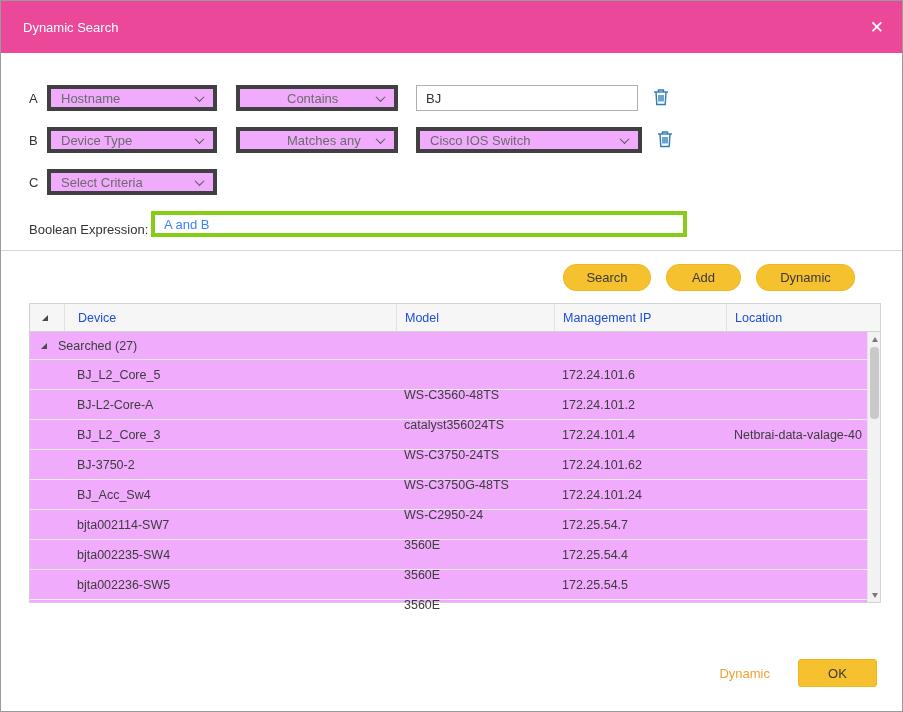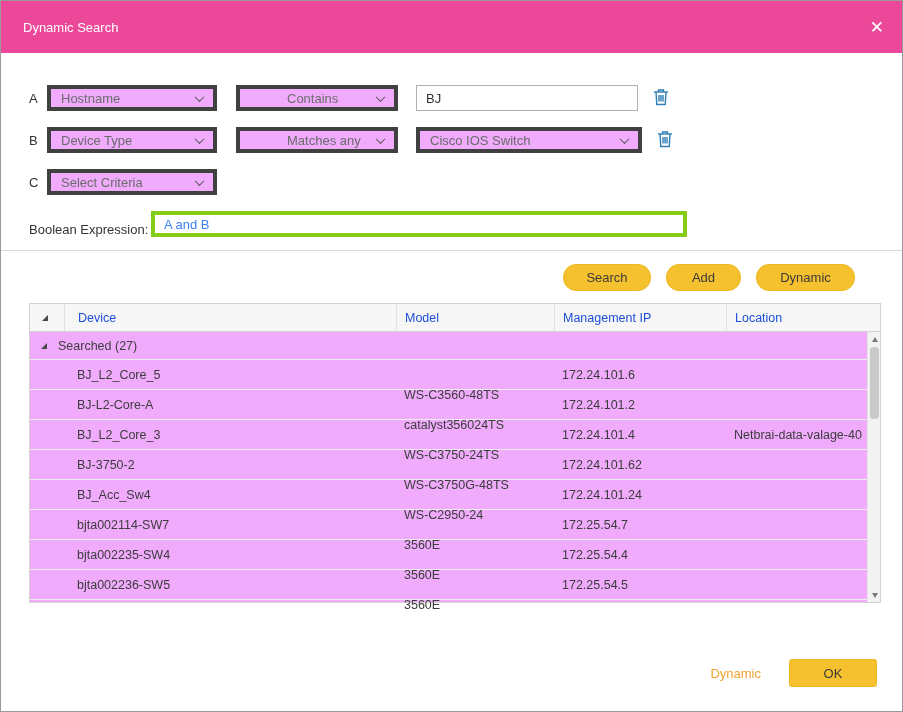--- a/index.html
+++ b/index.html
@@ -102,21 +102,21 @@
   .sb-up { top:0; }
   .sb-down { bottom:0; }
   .arrow-up-glyph { width:0;height:0;border-left:3.5px solid transparent;border-right:3.5px solid transparent;border-bottom:5px solid #7a7a7a; }
   .arrow-down-glyph { width:0;height:0;border-left:3.5px solid transparent;border-right:3.5px solid transparent;border-top:5px solid #7a7a7a; }
   .sb-thumb { position:absolute; top:15px; left:2px; width:9px; height:72px; background:#c9c9c9; border-radius:4px; cursor:pointer; }
 
   
   .footer { position:absolute; right:25px; bottom:24px; display:flex; align-items:center; gap:22px; }
   .cancel-link { font-size:13px; color:#efa231; cursor:pointer; background:none; border:none; font-family:"Liberation Sans", sans-serif; }
   .ok-btn {
-    width:88px; height:28px; background:#f6c12e; border:1px solid #eeb71f; border-radius:3px;
+    width:79px; height:28px; background:#f6c12e; border:1px solid #eeb71f; border-radius:3px;
     font-size:13px; color:#3a3a3a; cursor:pointer; font-family:"Liberation Sans", sans-serif;
   }
 </style>
 </head>
 <body>
 
 <div class="dialog">
 
   <div class="titlebar">
     <span>Dynamic Search</span>

